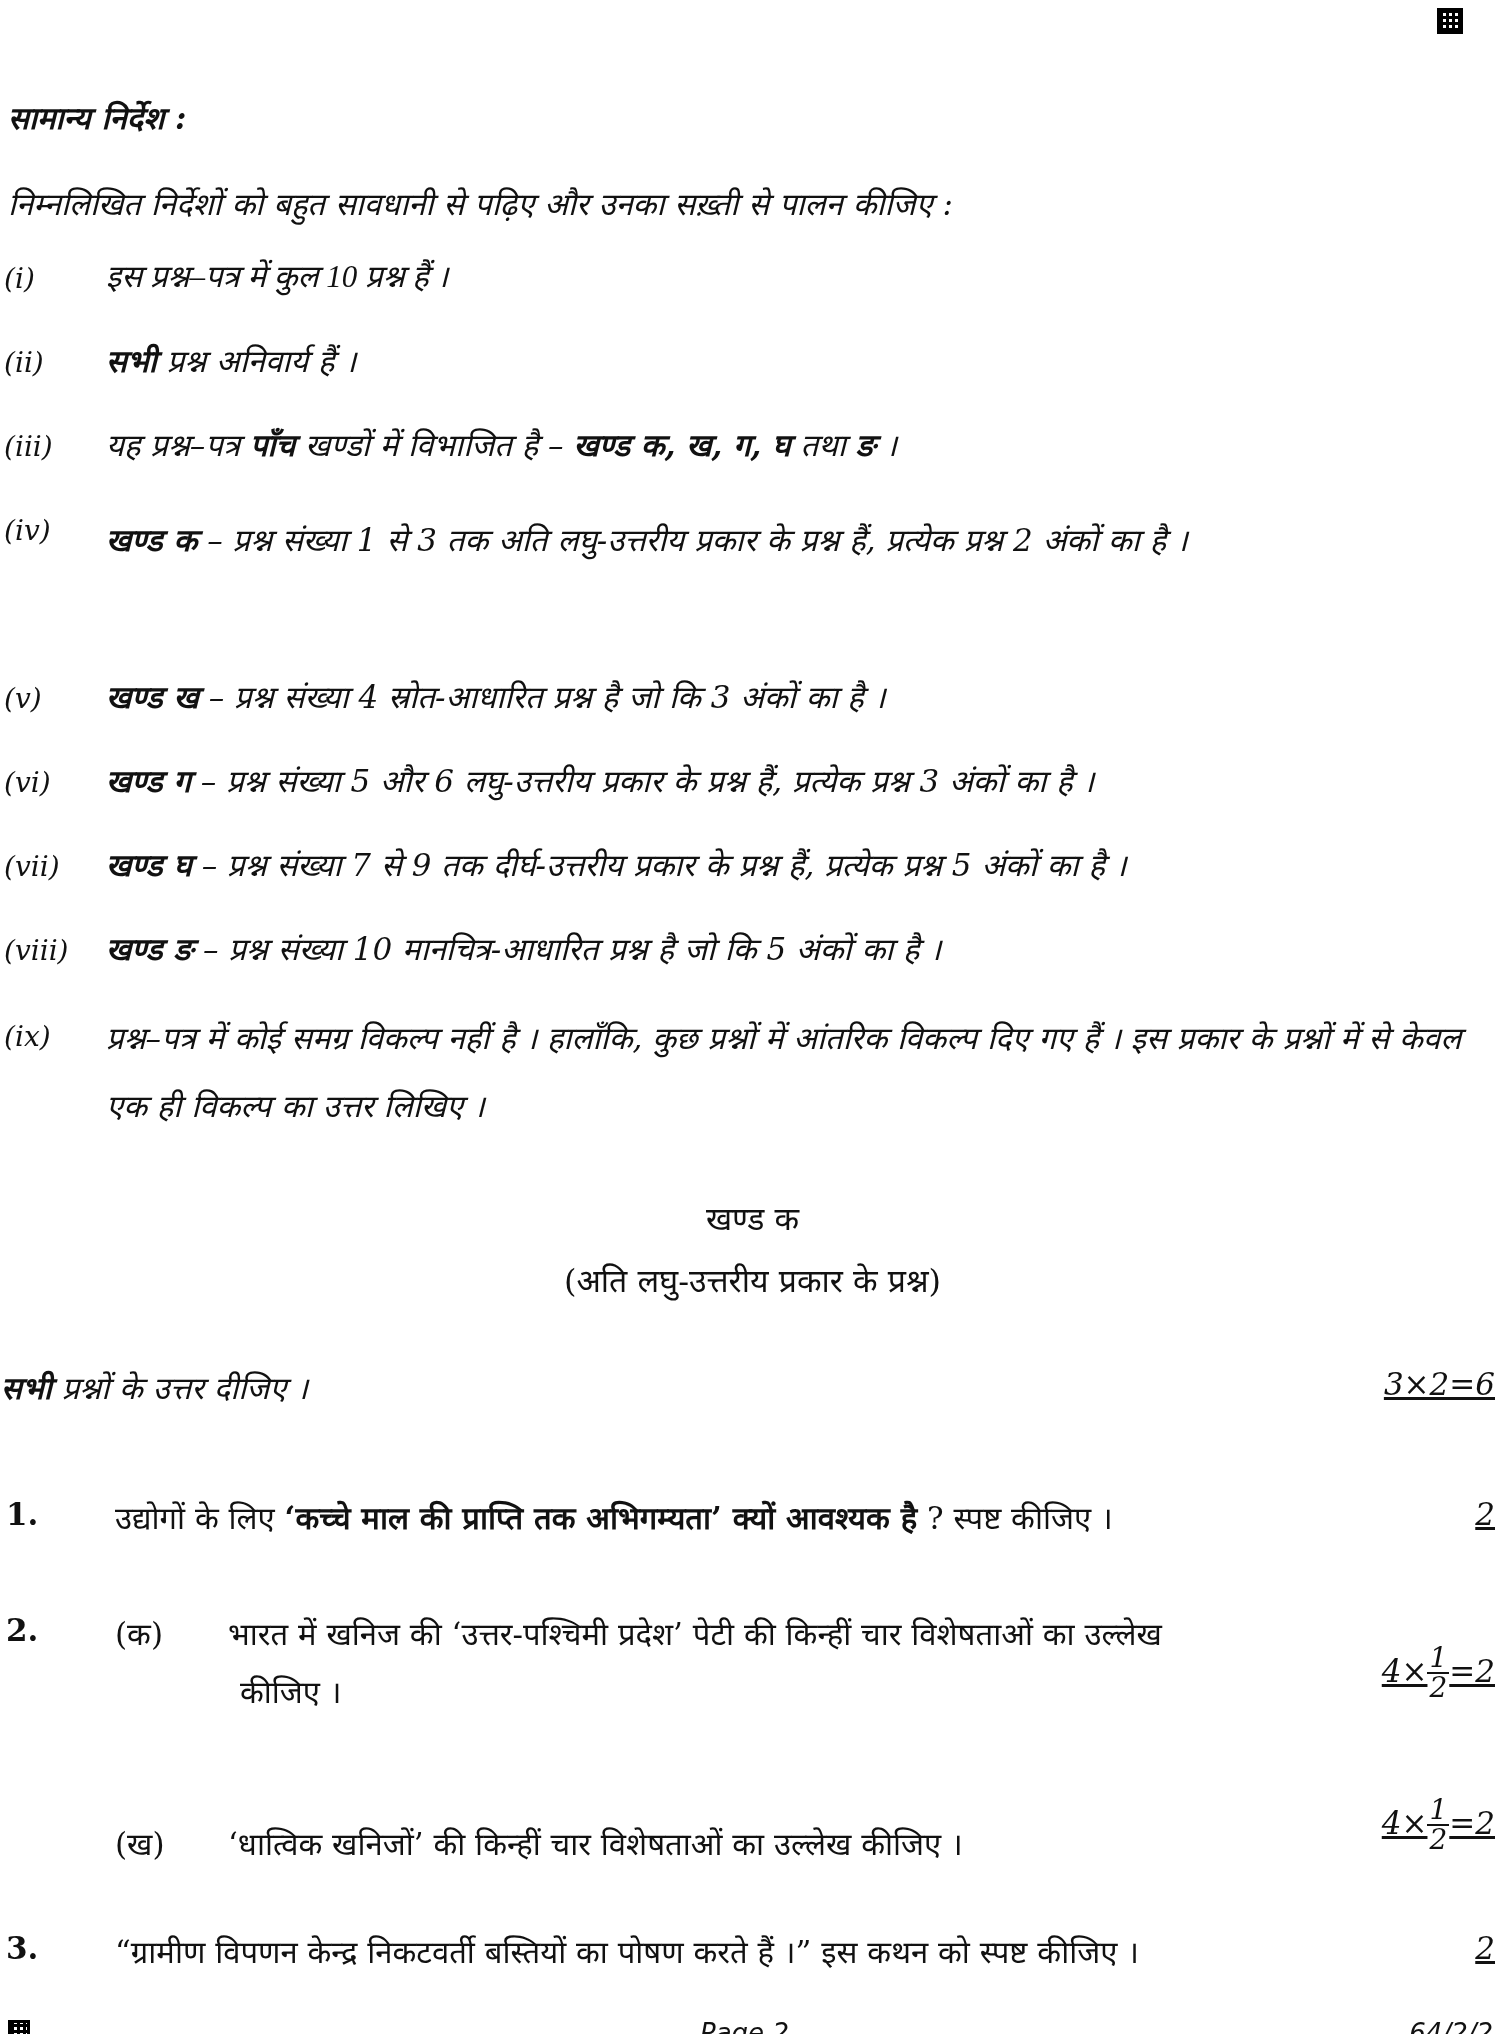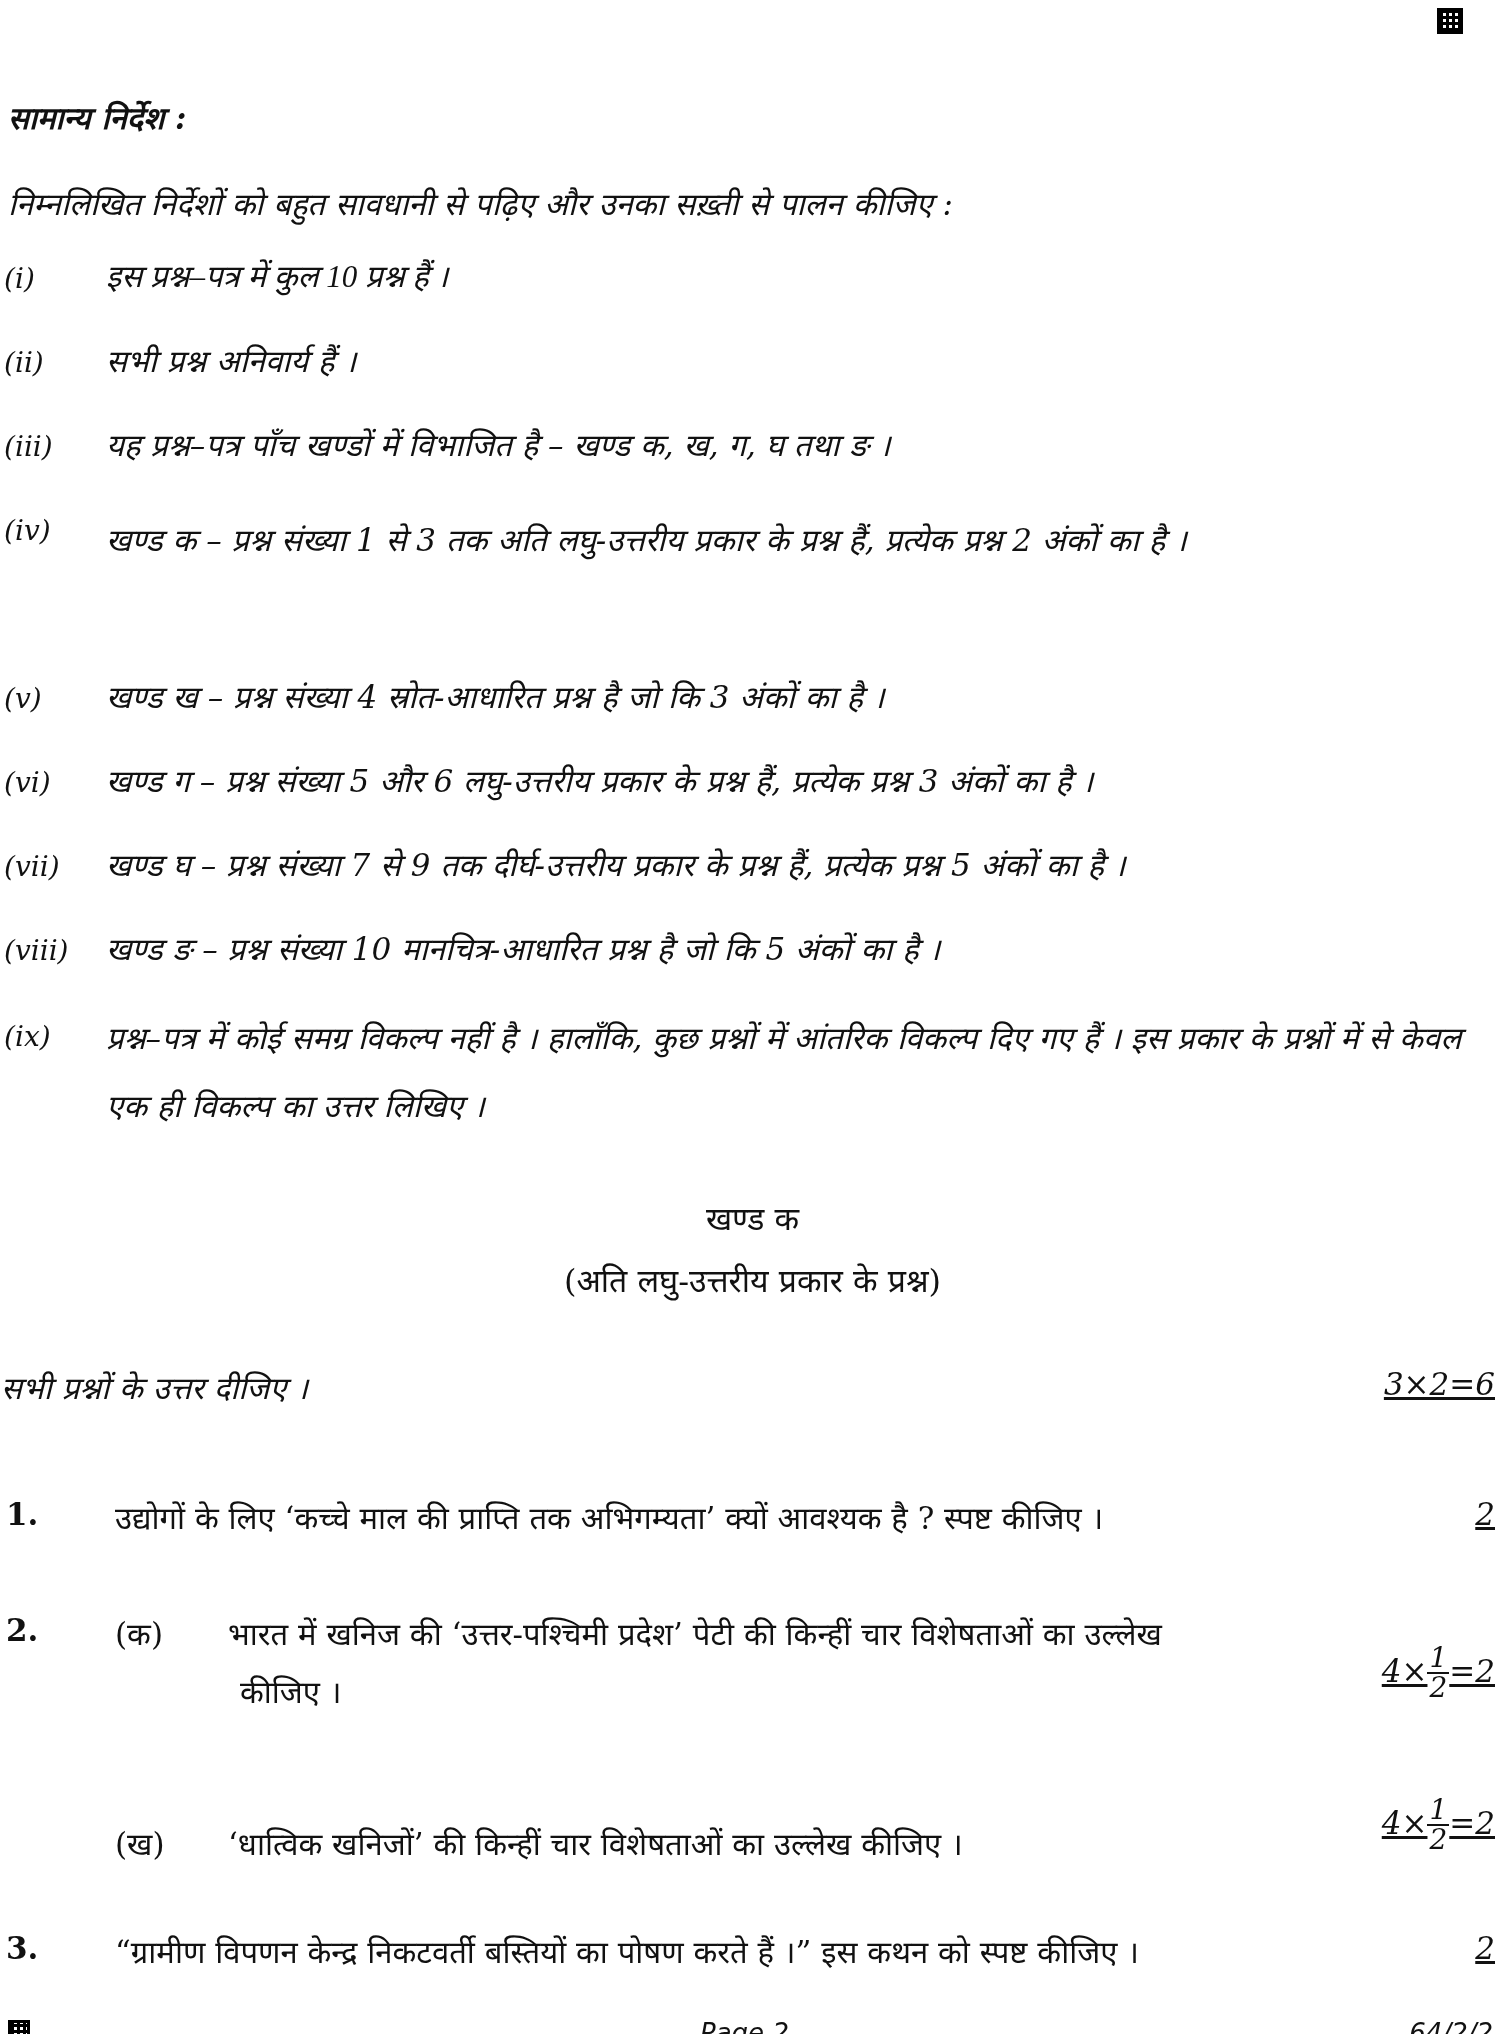--- a/index.html
+++ b/index.html
@@ -9,21 +9,21 @@
         repeating-linear-gradient(90deg,#000 0 3px,#fff 3px 6px),
         repeating-linear-gradient(0deg,#000 0 3px,#fff 3px 6px);
         background-blend-mode: multiply; border: 3px solid #000; box-sizing: border-box; }
   .qr-top { top: 8px; right: 42px; }
   .qr-bottom { bottom: -8px; left: 8px; width: 22px; height: 22px; }
   .heading { position: absolute; left: 8px; top: 96px; font-size: 31px; font-style: italic; font-weight: bold; }
   .intro { position: absolute; left: 8px; top: 182px; font-size: 31px; font-style: italic; }
   .instr { position: absolute; left: 0; width: 1495px; font-size: 31px; font-style: italic; }
   .instr .num { position: absolute; left: 4px; font-weight: normal; font-family: "DejaVu Serif", serif; font-size: 28px; }
   .instr .txt { position: absolute; left: 106px; right: 0; line-height: 62px; }
-  .bold { font-weight: normal; }
+  .bold { font-weight: bold; }
   .center { position: absolute; left: 0; width: 1505px; text-align: center; font-size: 32px; }
   .row { position: absolute; left: 0; width: 1495px; font-size: 31px; }
   .qnum { position: absolute; left: 6px; font-weight: bold; font-family: "DejaVu Serif", serif; }
   .qtxt { position: absolute; left: 115px; }
   .marks { position: absolute; right: 0; text-decoration: underline; }
   .frac { display: inline-block; vertical-align: middle; text-align: center; font-style: italic; font-size: 28px; line-height: 1; }
   .frac span { display: block; padding: 0 2px; }
   .frac .top { border-bottom: 2px solid #111; }
   .footer { position: absolute; top: 2018px; font-size: 26px; font-style: italic; font-family: "DejaVu Sans", sans-serif; }
 </style>

